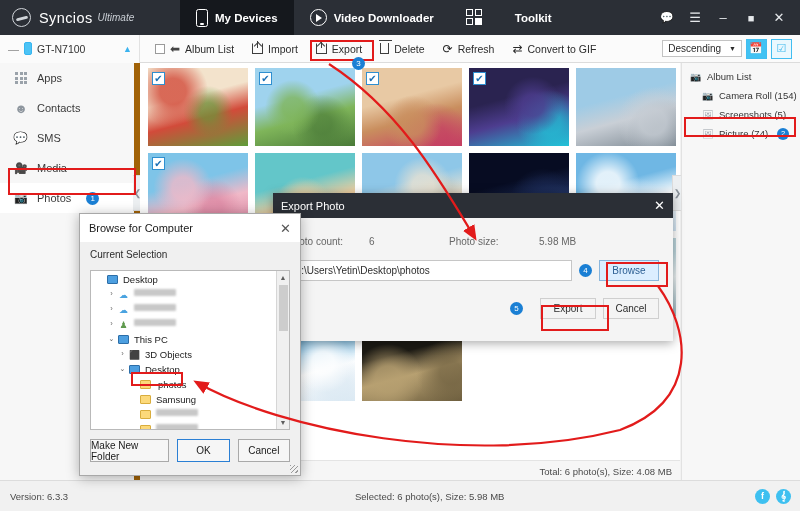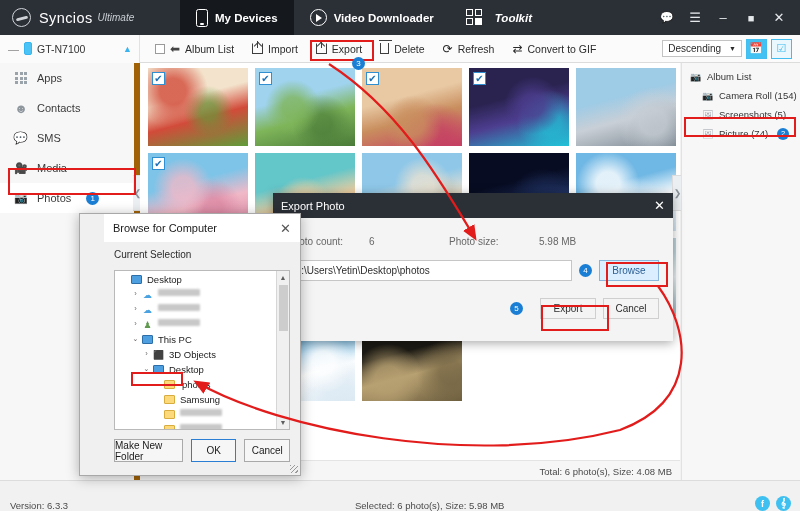--- a/index.html
+++ b/index.html
@@ -152,21 +152,21 @@
   .collapser {
     position: absolute; left: 133px; top: 175px; width: 10px; height: 36px;
     background: #eceff1; border: 1px solid #dcdcdc; border-left: 0;
     display: flex; align-items: center; justify-content: center; color: #8a9199; font-size: 9px;
   }
   .collapser.r { left: 672px; border: 1px solid #dcdcdc; border-right: 0; }
 
   
   .statusbar {
     position: absolute; left: 0; bottom: 0; width: 800px; height: 31px;
-    background: #f1f1f1; border-top: 1px solid #dcdcdc; display: flex; align-items: flex-end;
+    background: #f1f1f1; border-top: 1px solid #dcdcdc; display: flex; align-items: center;
   }
   .ver { font-size: 9.5px; color: #4a4a4a; padding-left: 10px; }
   .sel-txt { font-size: 9.5px; color: #4a4a4a; position: absolute; left: 355px; }
   .social { margin-left: auto; padding-right: 9px; display: flex; gap: 6px; }
   .soc { width: 15px; height: 15px; border-radius: 50%; background: #3ec0f0; color: #fff;
          font-size: 9px; display: flex; align-items: center; justify-content: center; font-weight: bold; }
 
   
   .dlg-export {
     position: absolute; left: 273px; top: 193px; width: 400px; height: 148px;
@@ -195,21 +195,21 @@
   }
   .dlg-actions { display: flex; align-items: center; justify-content: flex-end; gap: 7px; margin-top: 17px; }
   .btn-flat {
     width: 56px; height: 21px; background: #f4f4f4; border: 1px solid #cfcfcf; color: #2d2d2d;
     font-size: 10px; display: flex; align-items: center; justify-content: center; cursor: pointer;
   }
 
   
   .dlg-browse {
     position: absolute; left: 79px; top: 213px; width: 222px; height: 263px;
-    background: #f0f0f0; border: 1px solid #a8a8a8; box-shadow: 0 2px 12px rgba(0,0,0,.3); z-index: 60; padding-left: 24px;
+    background: #f0f0f0; border: 1px solid #a8a8a8; box-shadow: 0 2px 12px rgba(0,0,0,.3); z-index: 60;
   }
   .dlg-browse .bhdr {
     height: 28px; background: #ffffff; display: flex; align-items: center; padding: 0 9px;
     font-size: 11px; color: #1a1a1a;
   }
   .dlg-browse .bhdr .x { margin-left: auto; font-size: 13px; color: #555; cursor: pointer; }
   .cursel { font-size: 10px; color: #2b2b2b; padding: 7px 0 6px 10px; background: #f0f0f0; }
   .treebox {
     margin: 4px 10px 0 10px; height: 160px; background: #fff; border: 1px solid #b9b9b9;
     position: relative; overflow: hidden;
@@ -265,21 +265,21 @@
           <span class="phone-ico"></span>
         </span>
       <span>My Devices</span>
     </div>
     <div class="tab">
       <span class="gl">
           <span class="play-ico"></span>
         </span>
       <span>Video Downloader</span>
     </div>
-    <div class="tab" style="gap:12px;font-style:italic;">
+    <div class="tab" style="gap:32px;">
       <span class="gl">
         <span class="grid-ico">
             <i></i>
             <i></i>
             <i></i>
             <i class="fill"></i>
           </span>
       </span>
       <span>Toolkit</span>
     </div>

